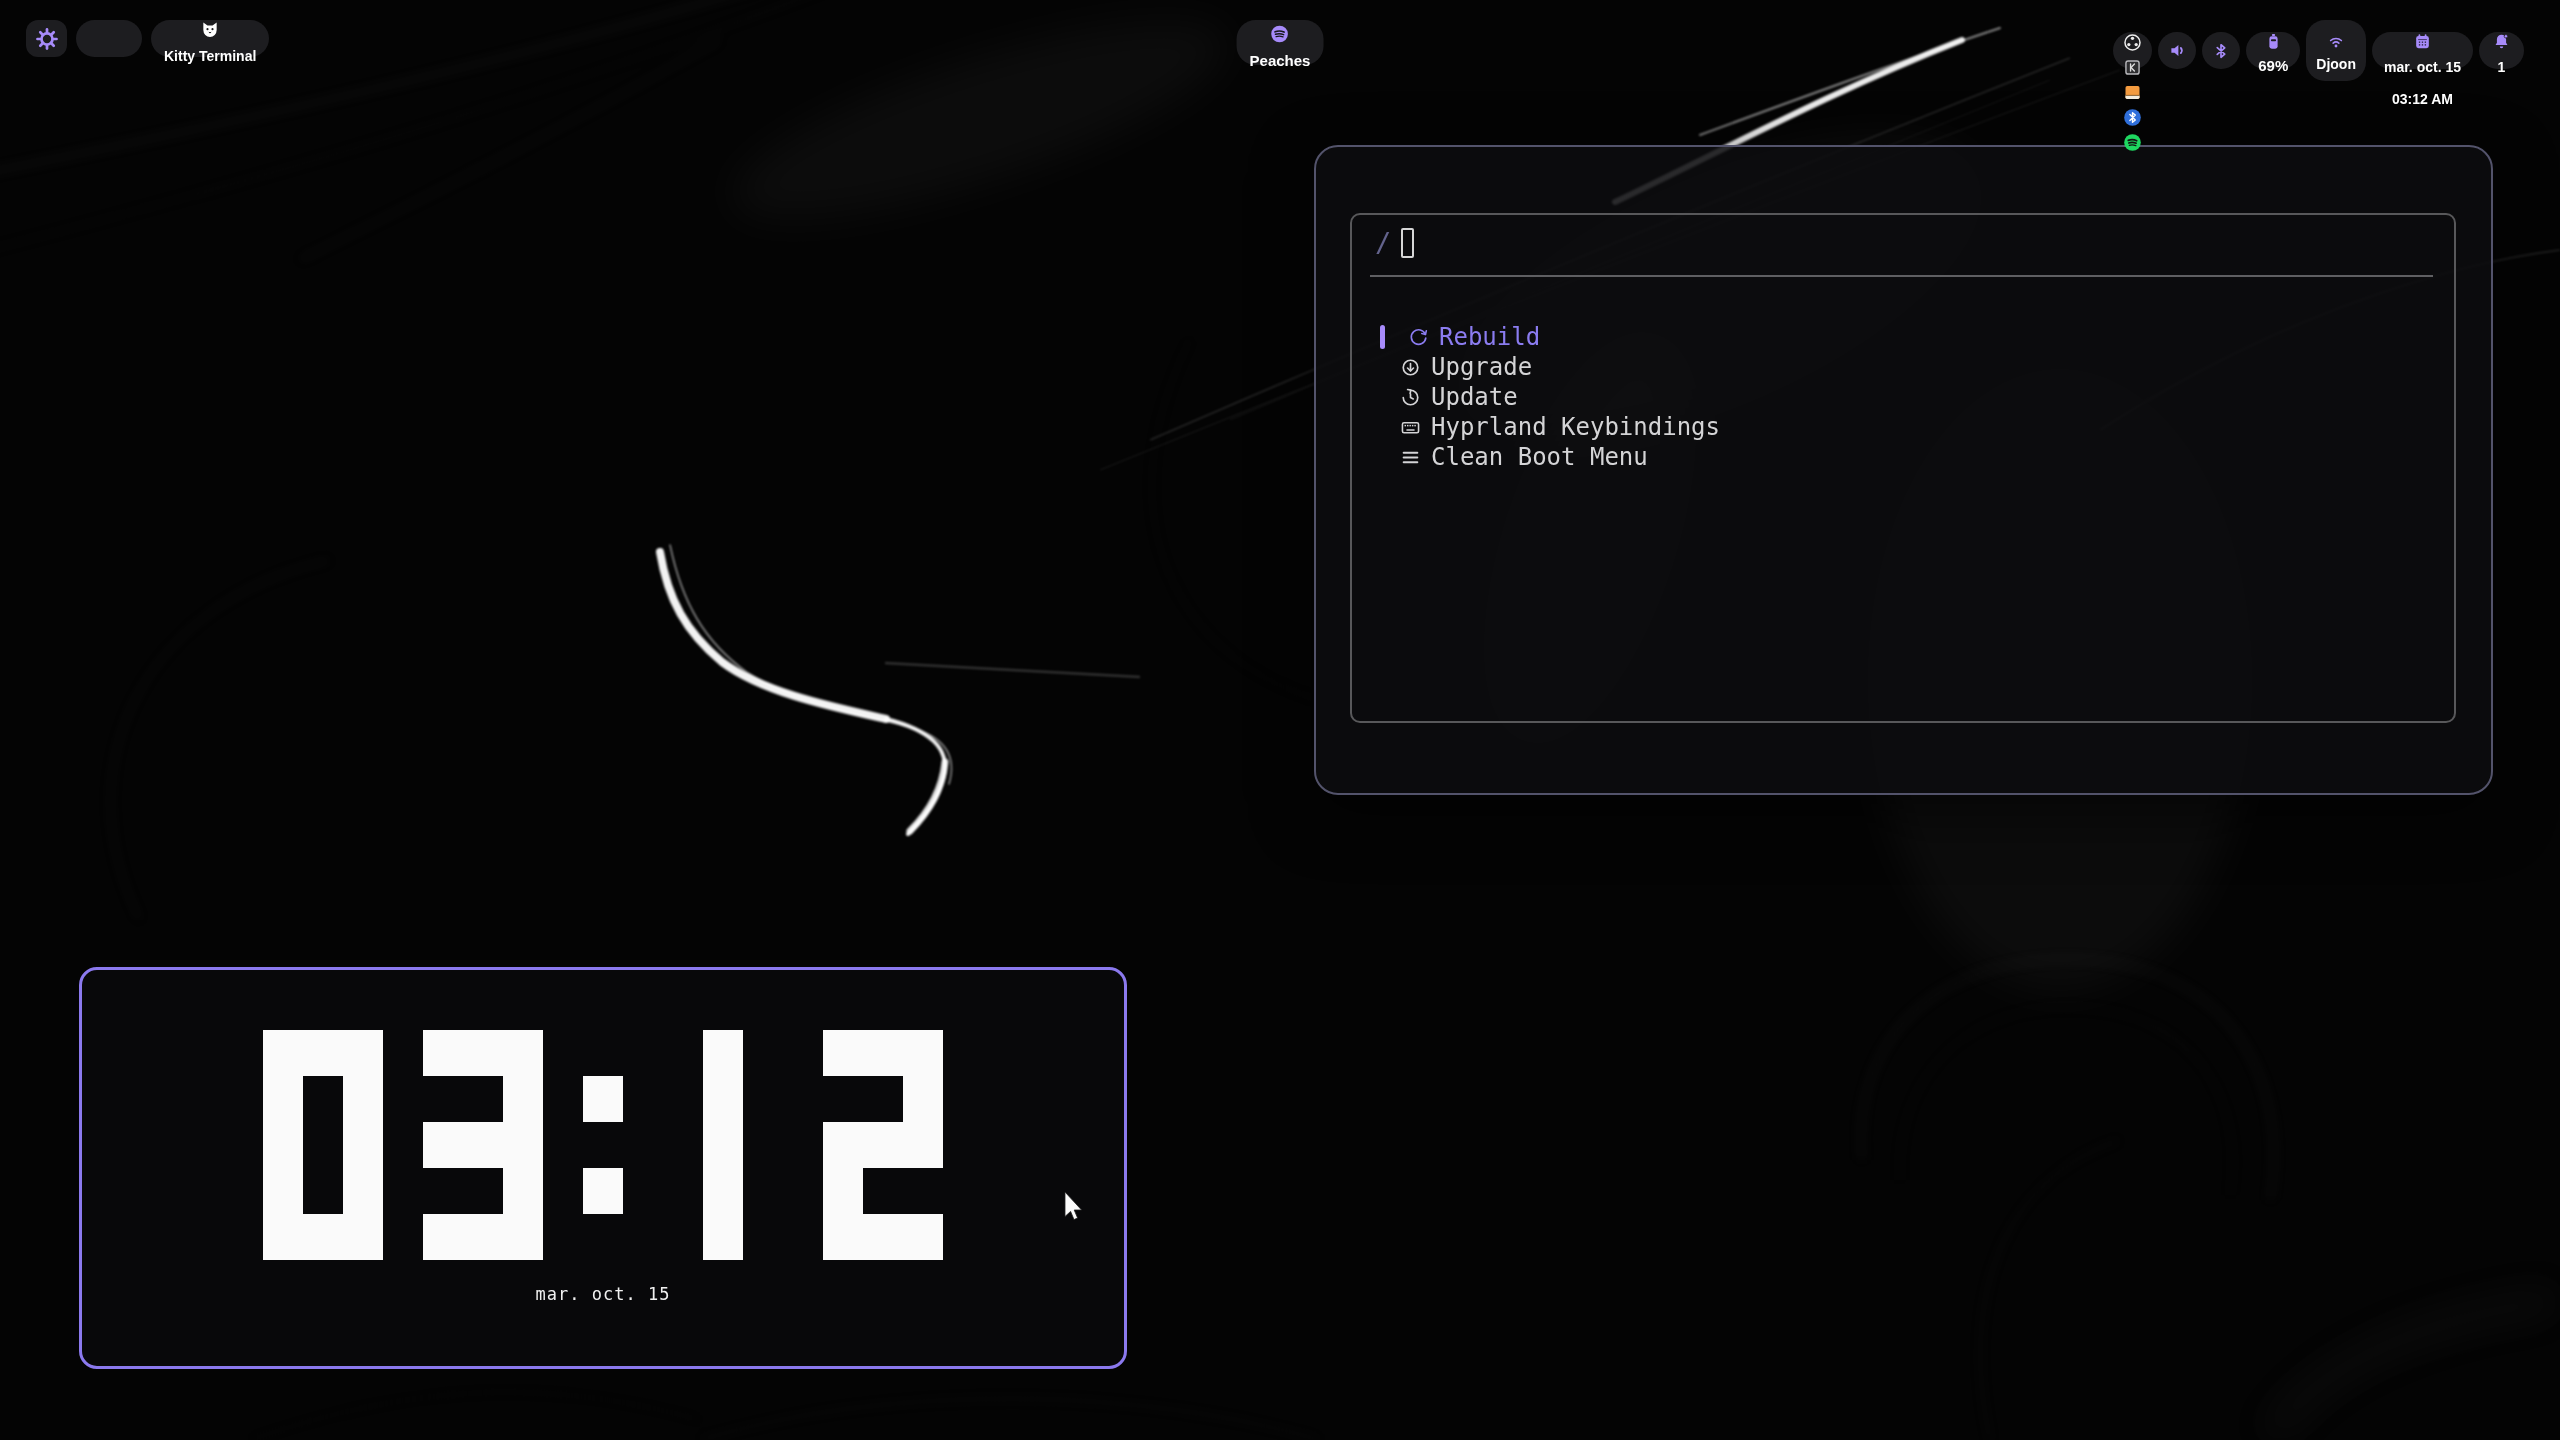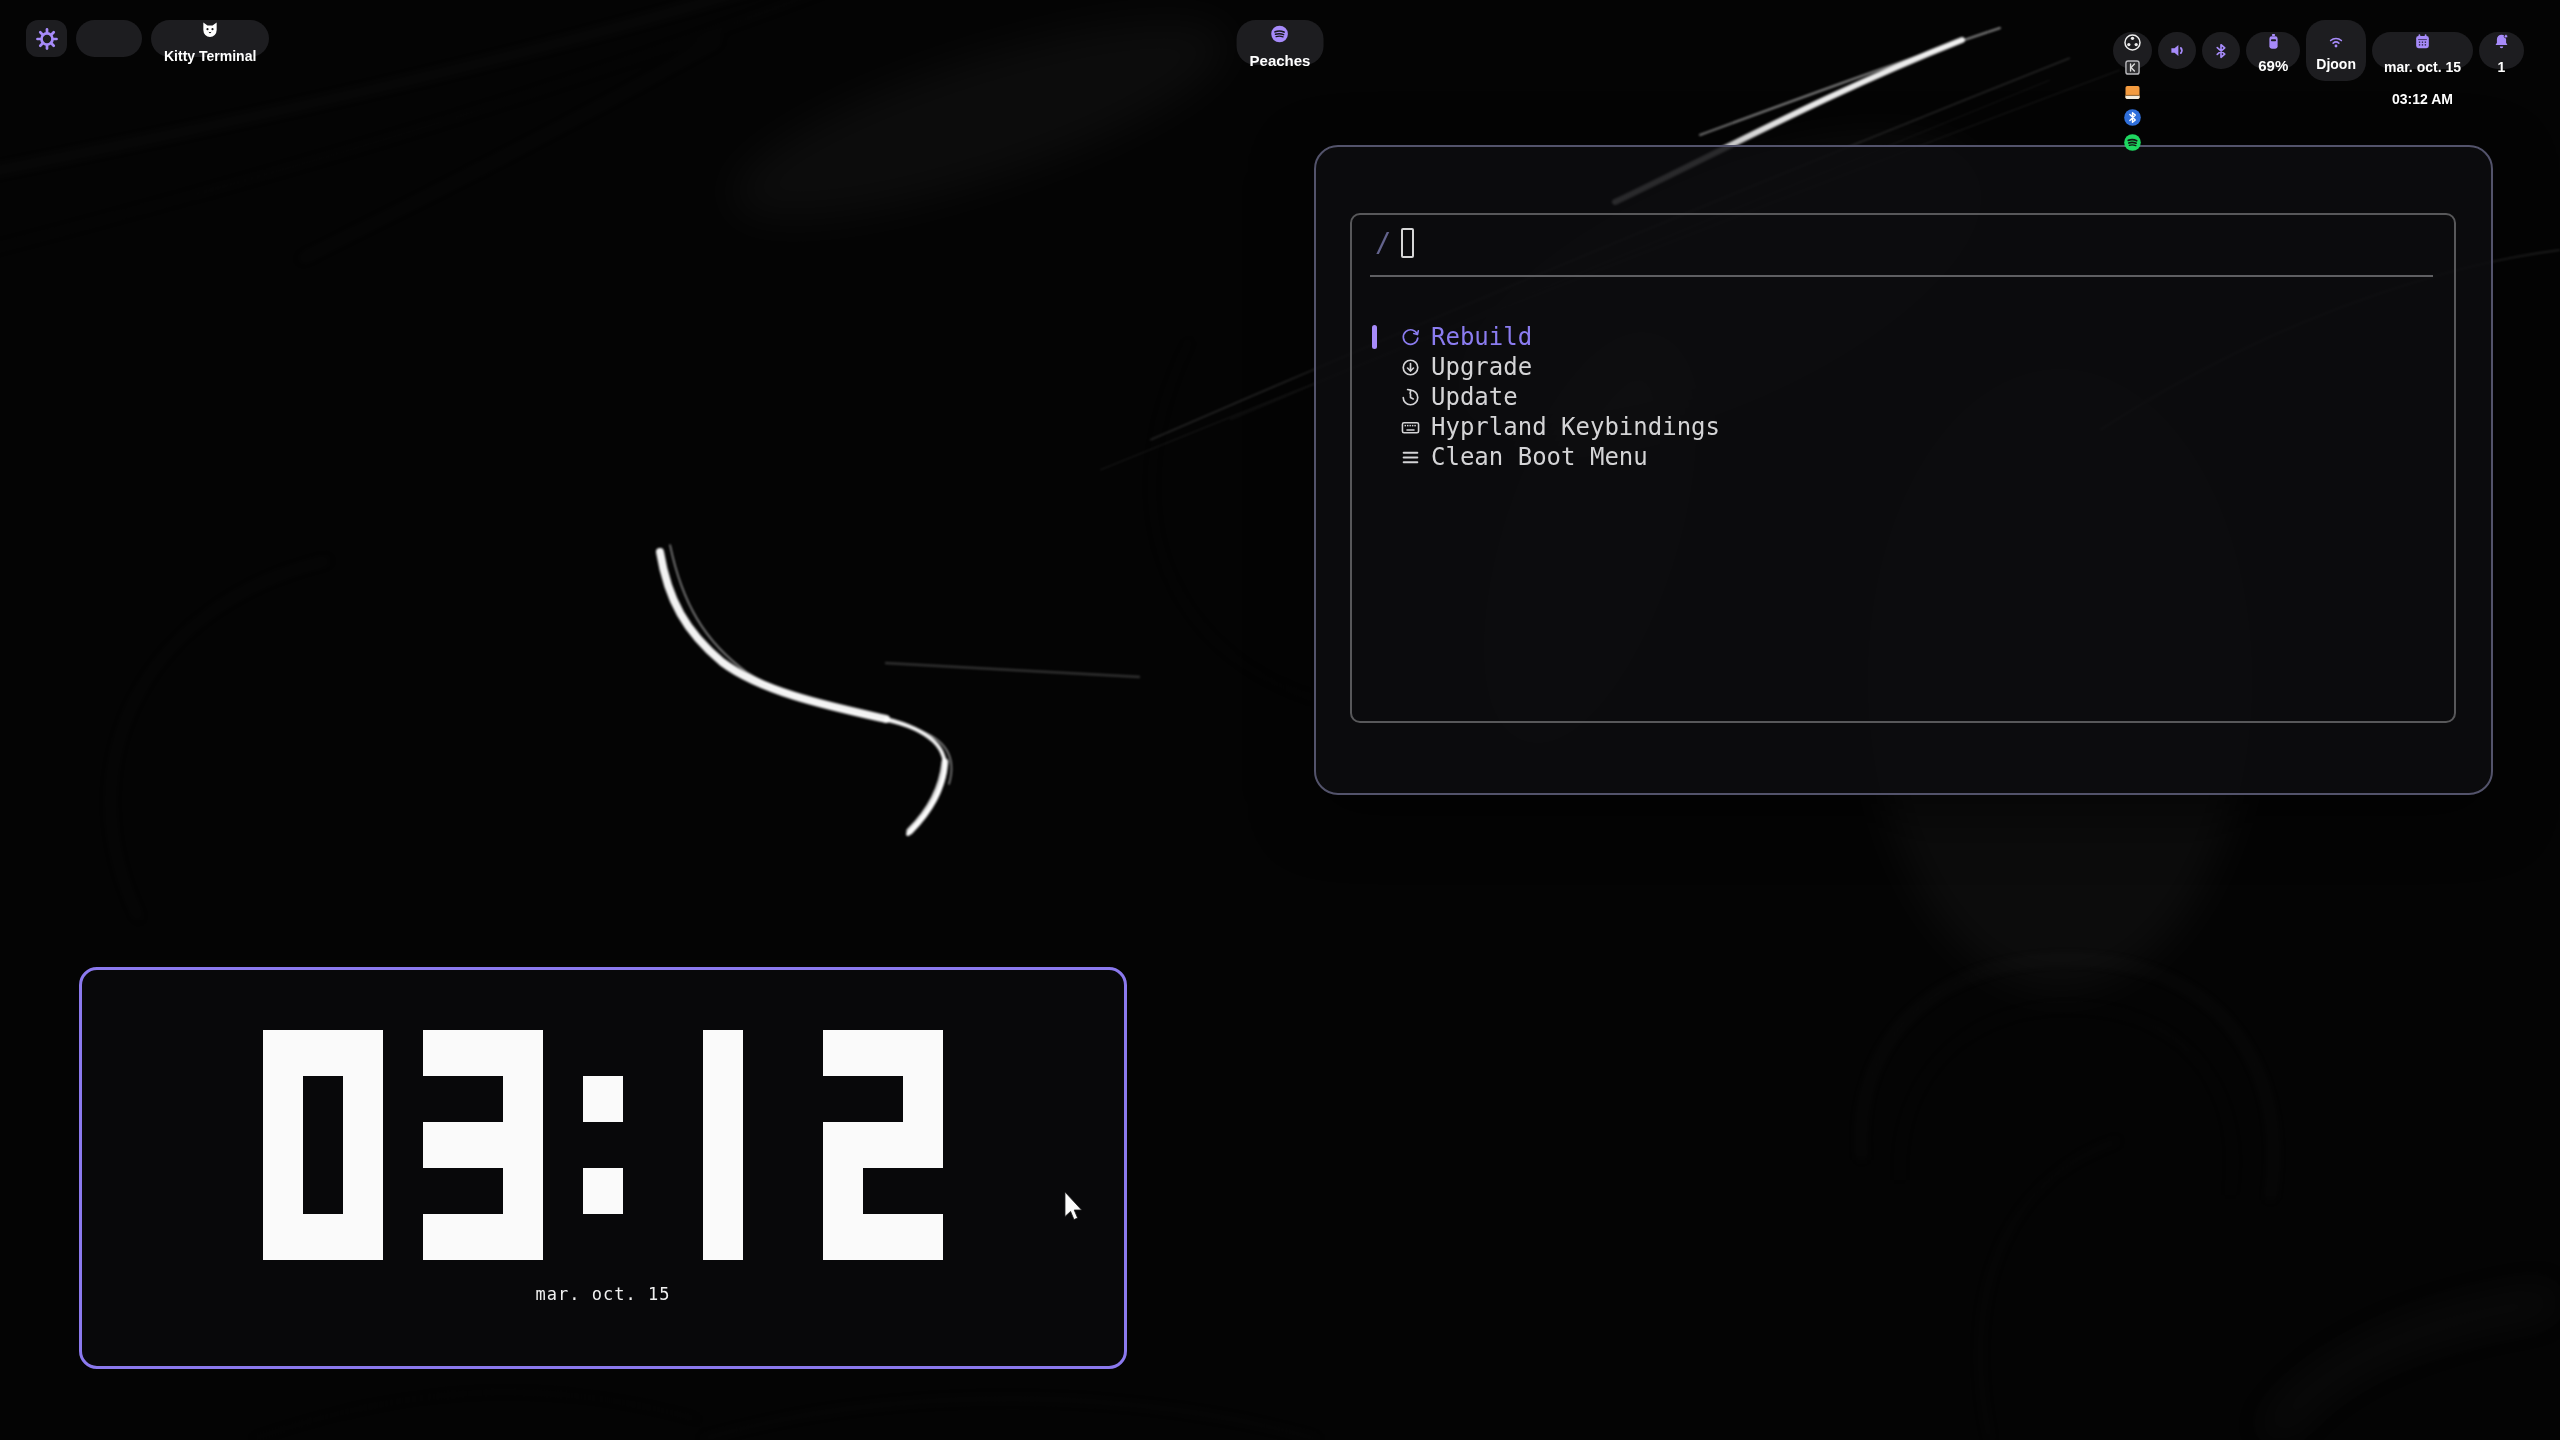--- a/index.html
+++ b/index.html
@@ -57,21 +57,21 @@
   }
   .search-sep{position:absolute;top:60px;left:18px;right:21px;height:2px;background:#6f6f72;opacity:.85;}
   .menu{position:absolute;top:107px;left:0;right:0;}
   .menu-item{
     position:relative;height:30px;display:flex;align-items:center;gap:10px;
     padding-left:47px;color:#d4d4d6;
     font-family:"DejaVu Sans Mono", monospace;font-size:24px;cursor:pointer;
   }
   .menu-item .sel-bar{display:none;position:absolute;left:20px;top:3px;bottom:3px;width:5px;
     border-radius:3px;background:#a78bfa;}
-  .menu-item.selected{color:#8b7cf0;}
+  .menu-item.selected{color:#8b7cf0;margin-left:8px;}
   .menu-item.selected .sel-bar{display:block;}
   .mi-icon{width:22px;height:22px;display:flex;align-items:center;justify-content:center;flex:0 0 22px;}
   
   .clock-widget{
     position:absolute;left:79px;top:967px;width:1048px;height:402px;z-index:10;
     background:rgba(8,8,10,0.97);
     border:3px solid #8b79ee;border-radius:18px;box-sizing:border-box;
   }
   .clock-digits{position:absolute;left:0;top:60px;width:100%;display:flex;justify-content:center;gap:40px;}
   .glyph{display:grid;grid-auto-flow:row;}

